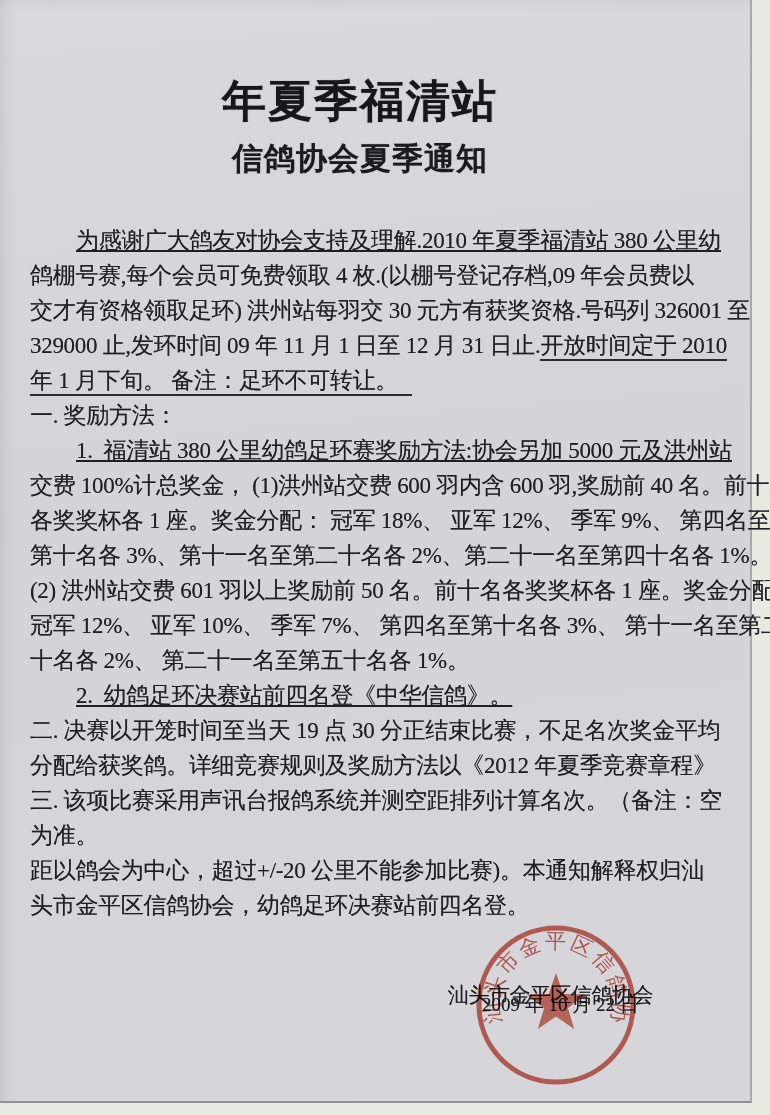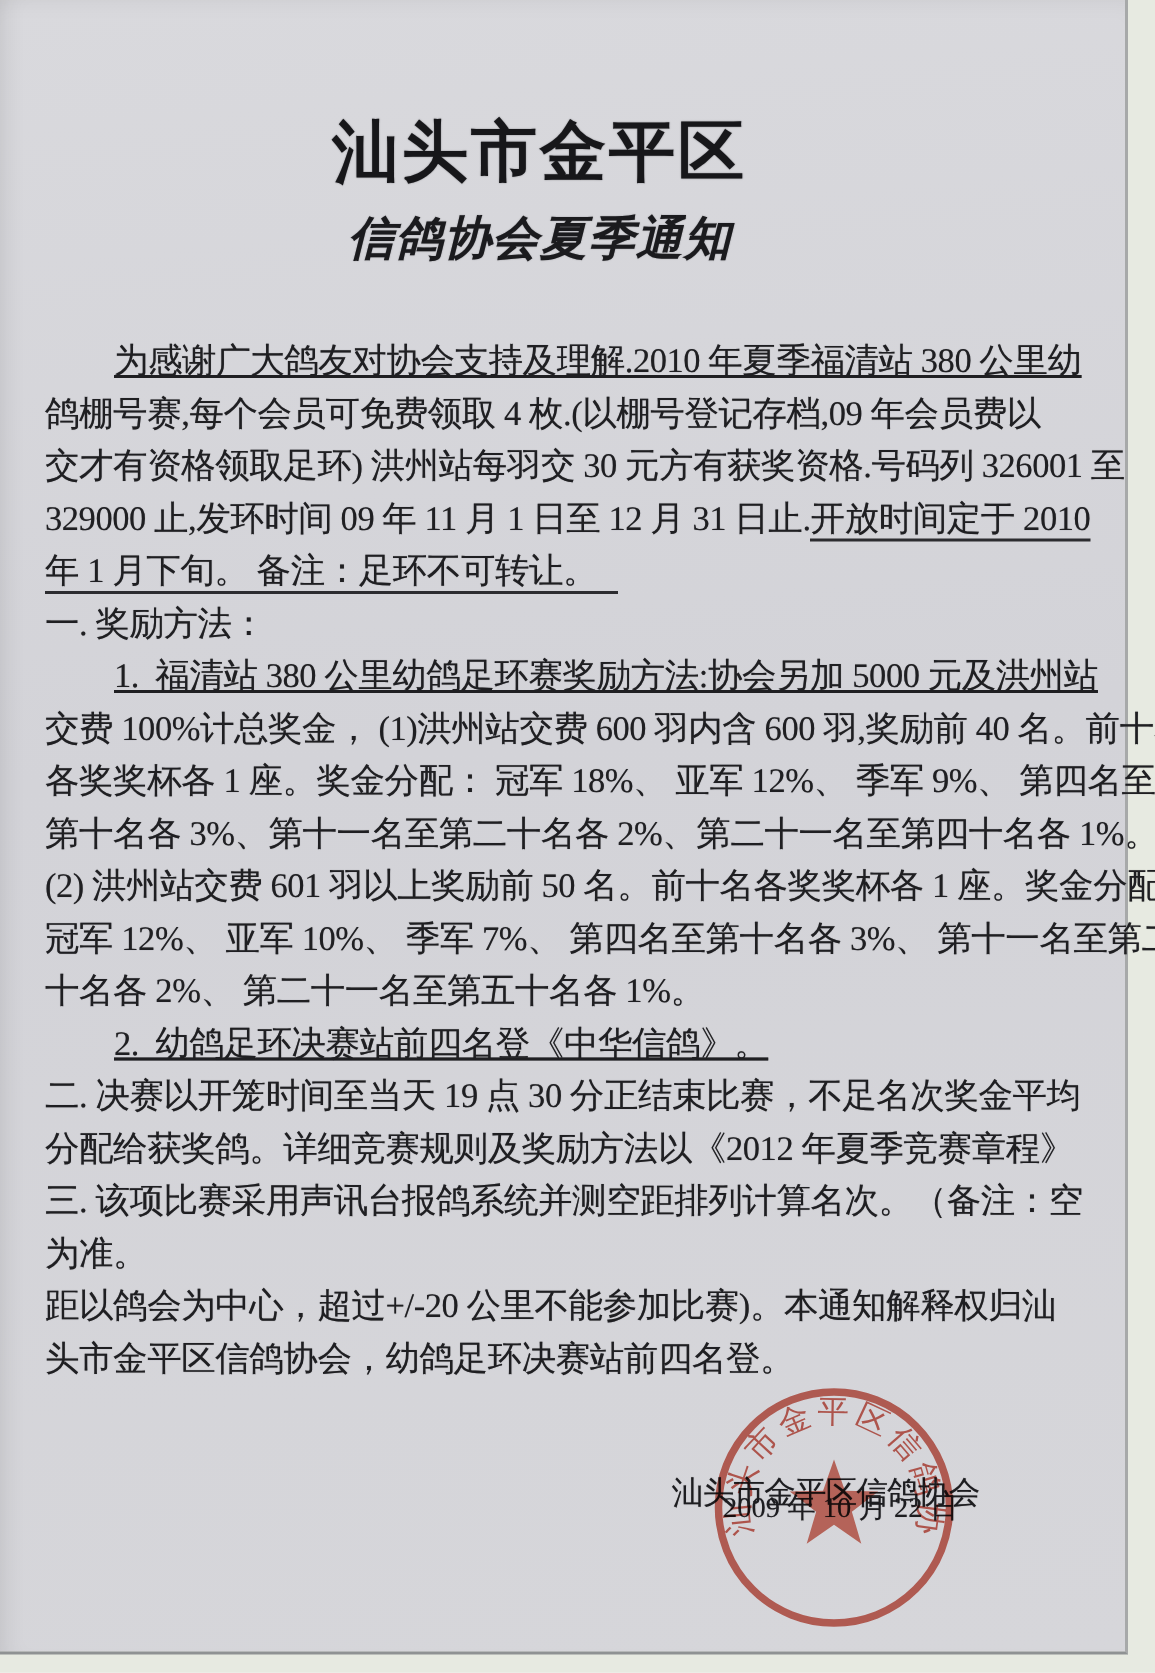--- a/index.html
+++ b/index.html
@@ -17,21 +17,21 @@
     box-shadow:inset 14px 0 18px -14px rgba(0,0,0,.12), inset 0 12px 16px -12px rgba(0,0,0,.06);
   }
   .title{
     position:absolute;left:0;top:72px;width:720px;margin:0;
     text-align:center;font-size:44px;font-weight:600;letter-spacing:2px;
     color:#17171a;text-shadow:0 0 1px rgba(25,25,30,.55);
   }
   .subtitle{
     position:absolute;left:0;top:138px;width:720px;margin:0;
     text-align:center;font-size:31px;font-weight:600;letter-spacing:1px;
-    color:#1b1b1e;text-shadow:0 0 .8px rgba(25,25,30,.5);font-style:italic;
+    color:#1b1b1e;text-shadow:0 0 .8px rgba(25,25,30,.5);
   }
   .body{
     position:absolute;left:30px;top:223px;width:716px;
     font-size:23px;color:#1f1f22;letter-spacing:-0.3px;
     text-shadow:0 0 .5px rgba(25,25,30,.55);
   }
   .line{height:35px;line-height:35px;white-space:pre;}
   .line.indent{padding-left:46px;text-decoration:underline;}
   .seg.u{border-bottom:2px solid #2c2c30;padding-bottom:1px;}
   .seg.u.pad{padding-right:14px;}
@@ -49,21 +49,21 @@
     position:absolute;left:476px;top:925px;width:160px;height:160px;
     z-index:3;mix-blend-mode:multiply;opacity:.92;
   }
 </style>
 </head>
 <body>
 
 <div class="scan">
   <div class="paper">
 
-    <h1 class="title">汕头市金平区</h1>
+    <h1 class="title">年夏季福清站</h1>
     <h2 class="subtitle">信鸽协会夏季通知</h2>
 
     <div class="body" id="body-lines">
         <div class="line indent"><span class="seg">为感谢广大鸽友对协会支持及理解.2010 年夏季福清站 380 公里幼</span></div>
         <div class="line"><span class="seg">鸽棚号赛,每个会员可免费领取 4 枚.(以棚号登记存档,09 年会员费以</span></div>
         <div class="line"><span class="seg">交才有资格领取足环) 洪州站每羽交 30 元方有获奖资格.号码列 326001 至</span></div>
         <div class="line"><span class="seg">329000 止,发环时间 09 年 11 月 1 日至 12 月 31 日止.</span><span class="seg u">开放时间定于 2010</span></div>
         <div class="line"><span class="seg u pad">年 1 月下旬。 备注：足环不可转让。</span></div>
         <div class="line"><span class="seg">一. 奖励方法：</span></div>
         <div class="line indent"><span class="seg">1.  福清站 380 公里幼鸽足环赛奖励方法:协会另加 5000 元及洪州站</span></div>

